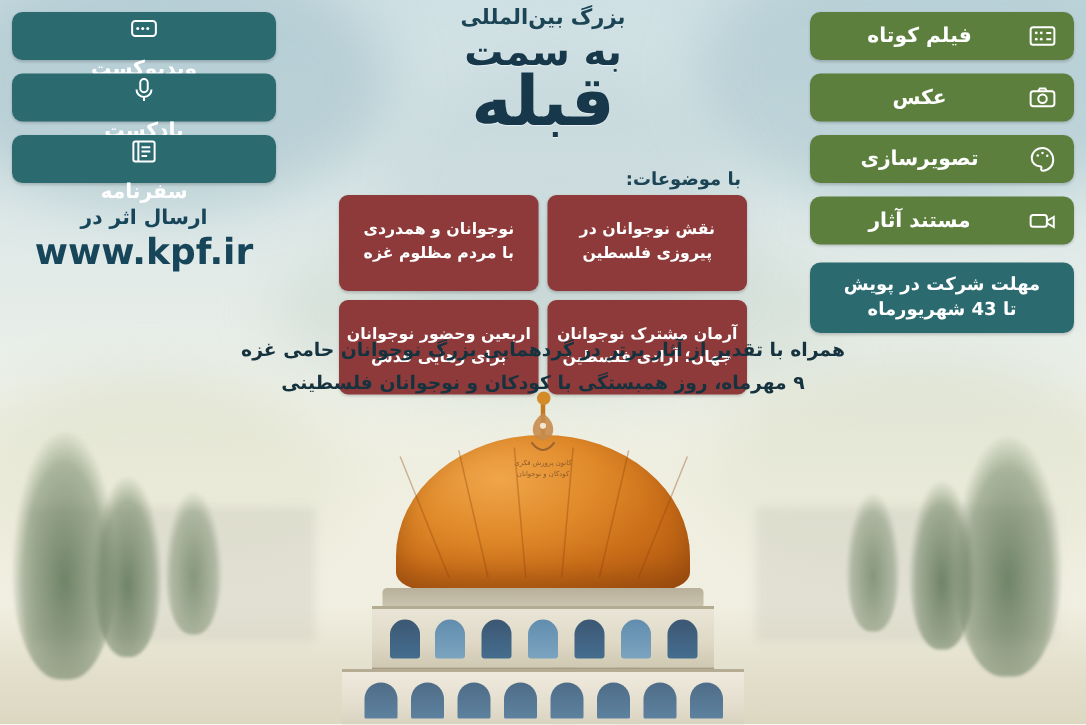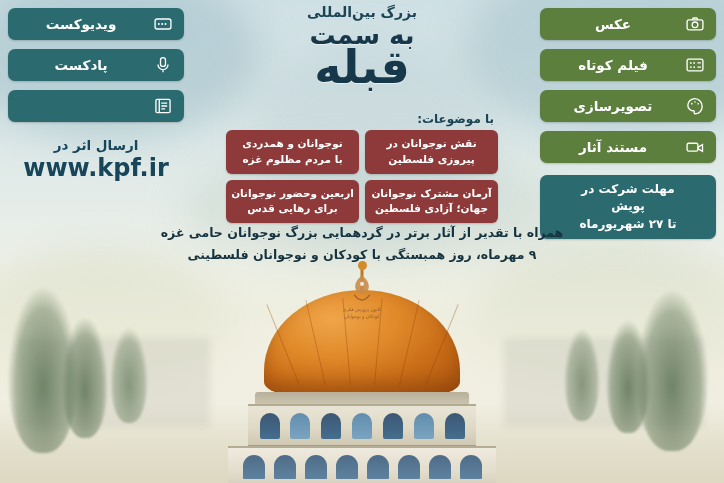--- a/index.html
+++ b/index.html
@@ -272,39 +272,39 @@
     padding: 0 10px;
     border-radius: 7px;
     background: #5c7f3e;
     color: #fff;
     font-size: 13.5px;
     font-weight: bold;
     box-shadow: 0 1px 2px rgba(0,0,0,.18);
   }
   .pill.olive  { background: #5c7f3e; }
   .pill.teal   { background: #2b6b70; }
-  .pill-col.left .pill { flex-direction: row; }
+  .pill-col.left .pill { flex-direction: column; }
   .pill .ic {
     flex: 0 0 auto;
     width: 22px;
     height: 22px;
     display: flex;
     align-items: center;
     justify-content: center;
     color: #fff;
   }
   .pill .lbl { flex: 1 1 auto; text-align: center; }
 
   
   .deadline {
     margin-top: 3px;
     background: #2b6b70;
     color: #fff;
     border-radius: 7px;
-    padding: 6px 25px;
+    padding: 6px 8px;
     font-size: 12px;
     font-weight: bold;
     line-height: 1.45;
     text-align: center;
     box-shadow: 0 1px 2px rgba(0,0,0,.18);
   }
   
   .submit {
     margin-top: 6px;
     text-align: center;
@@ -334,21 +334,21 @@
     grid-template-columns: 1fr 1fr;
     gap: 6px;
   }
   .topic {
     background: #8e3a3a;
     color: #fff;
     border-radius: 6px;
     font-size: 10.5px;
     font-weight: bold;
     line-height: 1.5;
-    padding: 6px 5px;
+    padding: 16px 5px;
     text-align: center;
     box-shadow: 0 1px 2px rgba(0,0,0,.18);
   }
 
   
   .note {
     position: absolute;
     left: 50%;
     transform: translateX(-50%);
     top: 222px;
@@ -427,45 +427,45 @@
         <span class="small">به سمت</span>
         <span>قبله</span>
       </div>
     </div>
 
     <div class="pill-col right">
 
       <div class="pill olive">
         <span class="ic">
           <svg viewBox="0 0 24 24" width="20" height="20" fill="none" stroke="#fff" stroke-width="1.6">
-            <rect x="2.5" y="7" width="19" height="12" rx="2.2"></rect>
-            <path d="M8.5 7l1.4-2.2h4.2L15.5 7"></path>
-            <circle cx="12" cy="13" r="3.4"></circle>
-          </svg>
-        </span>
-        <span class="lbl">عکس</span>
-      </div>
-
-      <div class="pill olive">
-        <span class="ic">
-          <svg viewBox="0 0 24 24" width="20" height="20" fill="none" stroke="#fff" stroke-width="1.6">
             <rect x="2.5" y="5" width="19" height="14" rx="2"></rect>
             <circle cx="7" cy="9.5" r="1.1" fill="#fff" stroke="none"></circle>
             <circle cx="11" cy="9.5" r="1.1" fill="#fff" stroke="none"></circle>
             <circle cx="7" cy="14.5" r="1.1" fill="#fff" stroke="none"></circle>
             <circle cx="11" cy="14.5" r="1.1" fill="#fff" stroke="none"></circle>
             <path d="M15 9.5h4M15 14.5h4"></path>
           </svg>
         </span>
         <span class="lbl">فیلم کوتاه</span>
       </div>
 
       <div class="pill olive">
         <span class="ic">
           <svg viewBox="0 0 24 24" width="20" height="20" fill="none" stroke="#fff" stroke-width="1.6">
+            <rect x="2.5" y="7" width="19" height="12" rx="2.2"></rect>
+            <path d="M8.5 7l1.4-2.2h4.2L15.5 7"></path>
+            <circle cx="12" cy="13" r="3.4"></circle>
+          </svg>
+        </span>
+        <span class="lbl">عکس</span>
+      </div>
+
+      <div class="pill olive">
+        <span class="ic">
+          <svg viewBox="0 0 24 24" width="20" height="20" fill="none" stroke="#fff" stroke-width="1.6">
             <path d="M12 3.2c-4.8 0-8.6 3.5-8.6 7.9 0 4.3 3.3 6.6 6.2 6.6 1.6 0 1.9 1 1.4 2-0.4.9.3 1.6 1.3 1.6 4.5 0 8.3-3.8 8.3-8.6 0-5-3.9-9.5-8.6-9.5z"></path>
             <circle cx="8.2" cy="9.2" r="1" fill="#fff" stroke="none"></circle>
             <circle cx="12" cy="7.2" r="1" fill="#fff" stroke="none"></circle>
             <circle cx="15.8" cy="9.4" r="1" fill="#fff" stroke="none"></circle>
           </svg>
         </span>
         <span class="lbl">تصویرسازی</span>
       </div>
 
       <div class="pill olive">
@@ -473,21 +473,21 @@
           <svg viewBox="0 0 24 24" width="20" height="20" fill="none" stroke="#fff" stroke-width="1.6">
             <rect x="2.5" y="7.5" width="13" height="9.5" rx="2"></rect>
             <path d="M15.8 12.2l5.2-3v8l-5.2-3z"></path>
           </svg>
         </span>
         <span class="lbl">مستند آثار</span>
       </div>
 
       <div class="deadline">
         <div>مهلت شرکت در پویش</div>
-        <div>تا ۲۷ شهریورماه</div>
+        <div>تا 43 شهریورماه</div>
       </div>
     </div>
 
     <div class="pill-col left">
 
       <div class="pill teal">
         <span class="ic">
           <svg viewBox="0 0 24 24" width="20" height="20" fill="none" stroke="#fff" stroke-width="1.6">
             <rect x="2.5" y="6" width="19" height="12" rx="2.5"></rect>
             <circle cx="7" cy="12" r="1.2" fill="#fff" stroke="none"></circle>
@@ -508,20 +508,21 @@
         <span class="lbl">پادکست</span>
       </div>
 
       <div class="pill teal">
         <span class="ic">
           <svg viewBox="0 0 24 24" width="20" height="20" fill="none" stroke="#fff" stroke-width="1.6">
             <rect x="3.5" y="4" width="17" height="16" rx="1.6"></rect>
             <path d="M7.5 4v16M10 8.5h7M10 12h7M10 15.5h4.5"></path>
           </svg>
         </span>
+        <span class="lbl">سفرنامه</span>
       </div>
 
 
       <div class="submit">
         <div class="l1">ارسال اثر در</div>
         <div class="l2">www.kpf.ir</div>
       </div>
     </div>
 
     <div class="topics">

